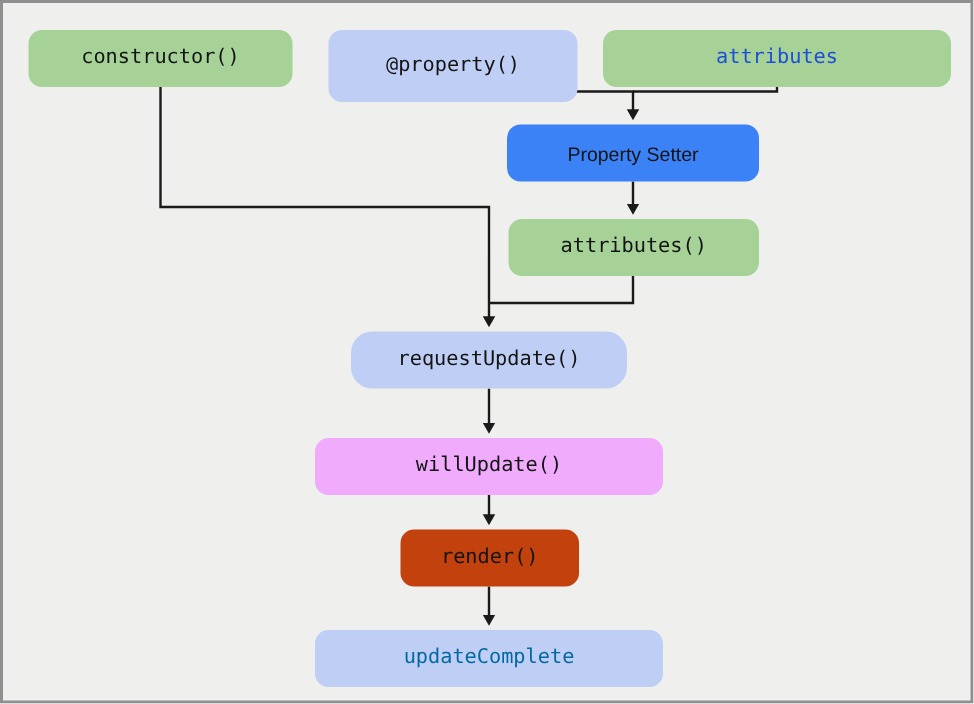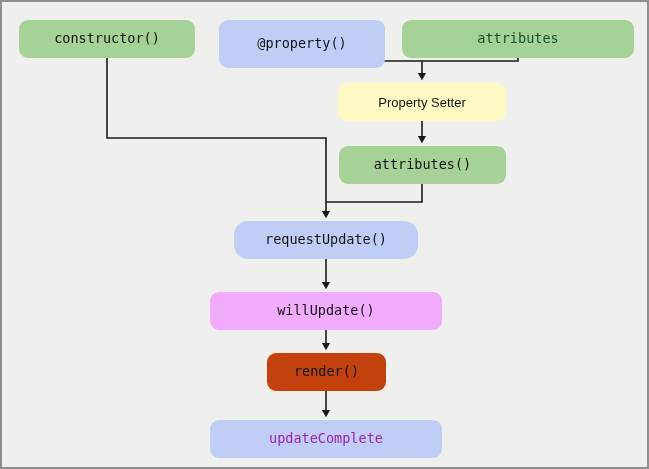--- a/index.html
+++ b/index.html
@@ -73,36 +73,36 @@
       </g>
   </svg>
 
   <div id="nodes-layer">
       <div class="node green" style="left: 17px; top: 18px; width: 176px; height: 38px; background: rgb(166, 209, 151); color: rgb(20, 20, 20);">
         <span class="node-label">constructor()</span>
       </div>
       <div class="node blue" style="left: 217px; top: 18px; width: 166px; height: 48px; background: rgb(191, 206, 244); color: rgb(20, 20, 20);">
         <span class="node-label">@property()</span>
       </div>
-      <div class="node green" style="left: 400px; top: 18px; width: 232px; height: 38px; background: rgb(166, 209, 151); color: #14532d;">
+      <div class="node green" style="left: 400px; top: 18px; width: 232px; height: 38px; background: rgb(166, 209, 151); color: #1d4ed8;">
         <span class="node-label">attributes</span>
       </div>
-      <div class="node grey sans" style="left: 336px; top: 81px; width: 168px; height: 38px; background: #fef9c3; color: rgb(20, 20, 20);">
+      <div class="node grey sans" style="left: 336px; top: 81px; width: 168px; height: 38px; background: #3b82f6; color: rgb(20, 20, 20);">
         <span class="node-label">Property Setter</span>
       </div>
       <div class="node green" style="left: 337px; top: 144px; width: 167px; height: 38px; background: rgb(166, 209, 151); color: rgb(20, 20, 20);">
         <span class="node-label">attributes()</span>
       </div>
       <div class="node blue" style="left: 232px; top: 219px; width: 184px; height: 38px; background: rgb(191, 206, 244); color: rgb(20, 20, 20); border-radius: 14px;">
         <span class="node-label">requestUpdate()</span>
       </div>
       <div class="node green" style="left: 208px; top: 290px; width: 232px; height: 38px; background: #f0abfc; color: rgb(20, 20, 20);">
         <span class="node-label">willUpdate()</span>
       </div>
       <div class="node green" style="left: 265px; top: 351px; width: 119px; height: 38px; background: #c2410c; color: rgb(20, 20, 20);">
         <span class="node-label">render()</span>
       </div>
-      <div class="node blue" style="left: 208px; top: 418px; width: 232px; height: 38px; background: rgb(191, 206, 244); color: #a21caf;">
+      <div class="node blue" style="left: 208px; top: 418px; width: 232px; height: 38px; background: rgb(191, 206, 244); color: #0369a1;">
         <span class="node-label">updateComplete</span>
       </div>
     </div>
 
 </div>
 
 </body></html>

